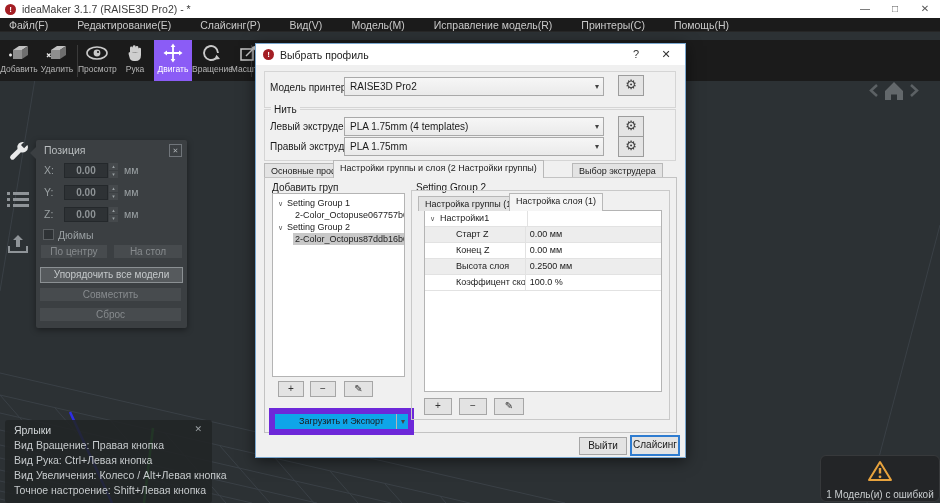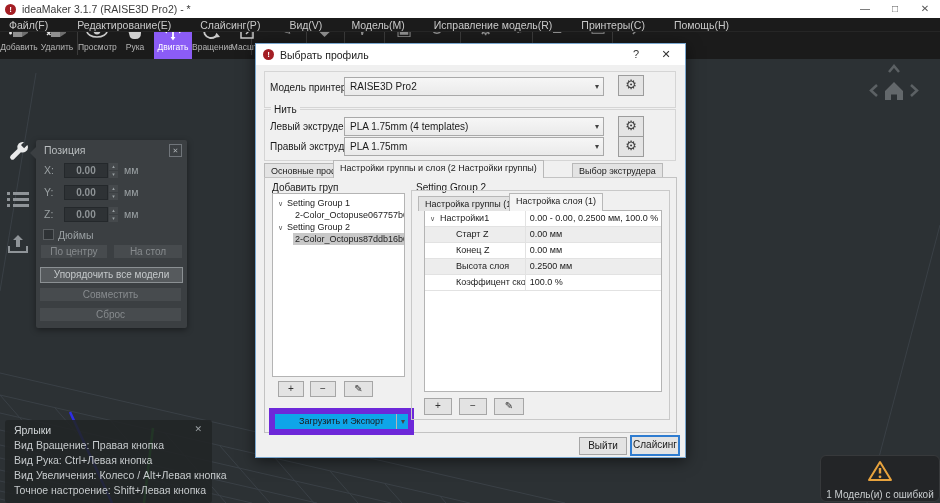--- a/index.html
+++ b/index.html
@@ -11,21 +11,21 @@
   .app-dot{width:11px;height:11px;border-radius:50%;background:#a41e24;color:#fff;font-size:8px;
     font-weight:bold;text-align:center;line-height:11px;margin:0 6px 0 5px;}
   .wtitle{font-size:10.5px;color:#3c3c3c;}
   .win-controls{margin-left:auto;display:flex;}
   .win-controls span{width:30px;text-align:center;font-size:10px;color:#555;line-height:18px;}
   
   .menubar{position:absolute;left:0;top:18px;width:940px;height:13px;background:#1b1b1b;
     display:flex;align-items:center;z-index:20;border-bottom:1px solid #262626;gap:11px;}
   .menubar span{font-size:10.5px;color:#c9c9c9;padding:0 9px;white-space:nowrap;}
   
-  .toolbar{position:absolute;left:0;top:18px;width:940px;height:41px;background:#1b1b1b;z-index:5;}
+  .toolbar{position:absolute;left:0;top:40px;width:940px;height:41px;background:#1b1b1b;z-index:5;}
   .tbtn{position:absolute;top:0;width:38px;height:41px;text-align:center;}
   .tbtn svg{display:block;margin:3px auto 0;}
   .tbtn .tlabel{display:block;font-size:8.5px;color:#b5b5b5;margin-top:1px;white-space:nowrap;}
   .tbtn.active{background:#8b5cf6;}
   .tbtn.active .tlabel{color:#ffffff;}
   .tsep{position:absolute;top:5px;width:1px;height:32px;background:#3a3a3a;}
   .pglyph{position:absolute;top:1px;font-size:17px;color:#8e8e8e;}
   
   .viewport{position:absolute;left:0;top:73px;z-index:1;}
   
@@ -382,21 +382,20 @@
     </div>
 
     <span class="dlabel" style="left:160px;top:138px">Setting Group 2</span>
     <div class="gbox2"></div>
     <div class="mtab" style="left:162px;top:152px;z-index:3">Настройка группы (122)</div>
     <div class="mtab active" style="left:253px;top:149px;z-index:3;background:#f5f5f5">Настройка слоя (1)</div>
 
     <div class="dtable">
       <div class="drow">
         <span class="dn"><span class="chev">∨</span><span>Настройки1</span></span>
-        <span class="dv">0.00 - 0.00, 0.2500 мм, 100.0 %</span>
       </div>
       <div class="drow alt">
         <span class="dn"><span class="ind">Старт Z</span></span>
         <span class="dv">0.00 мм</span>
       </div>
       <div class="drow">
         <span class="dn"><span class="ind">Конец Z</span></span>
         <span class="dv">0.00 мм</span>
       </div>
       <div class="drow alt">

